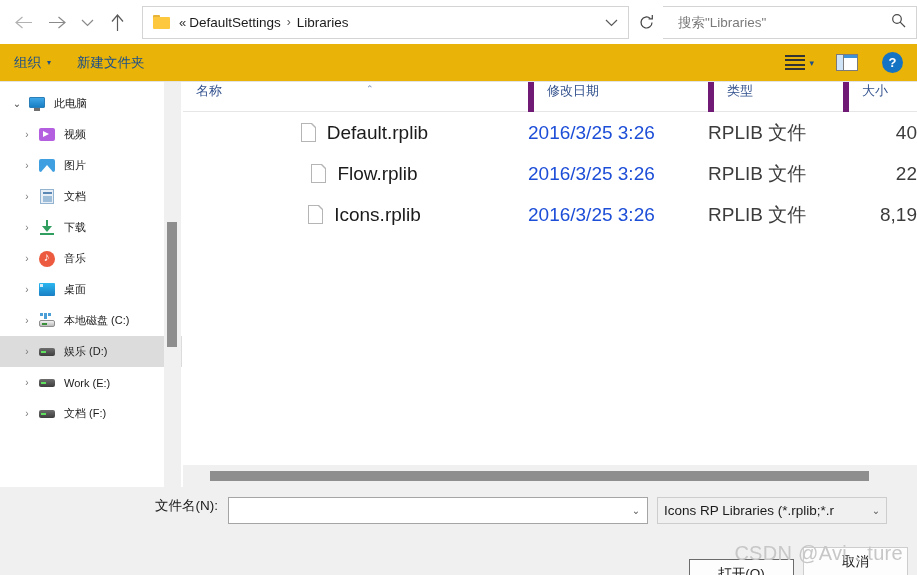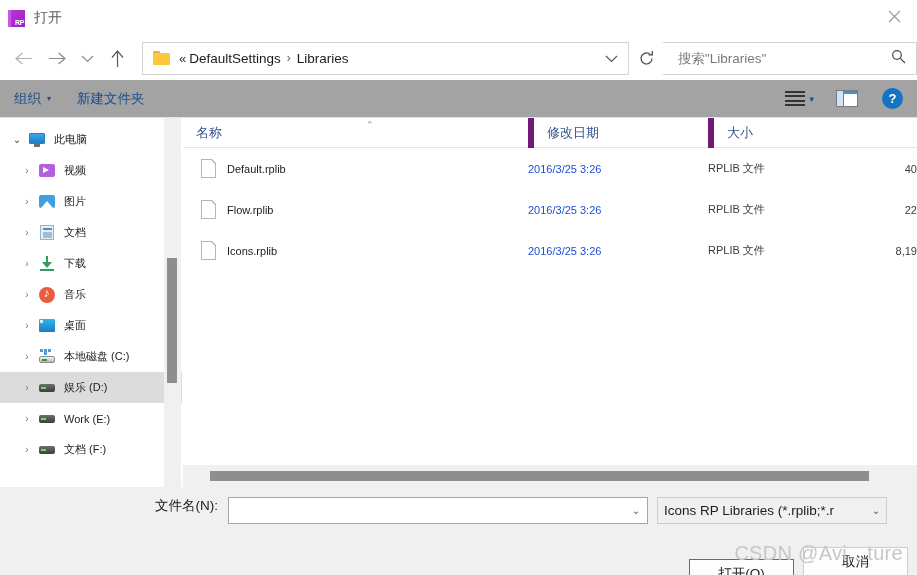--- a/index.html
+++ b/index.html
@@ -101,21 +101,21 @@
     font-family: inherit; font-size: 13.5px; color: #1b1b1b;
     background: transparent;
   }
   .searchbox input::placeholder { color: #7a7a7a; }
   .search-icon { color: #4a4a4a; flex: 0 0 auto; margin-left: 6px; }
 
   
   .cmdbar {
     height: 38px; flex: 0 0 38px;
     display: flex; align-items: center;
-    background: #a3a3a3;
+    background: #eab308;
     border-bottom: 1px solid #e3e3e3;
     padding-left: 14px;
   }
   .cmd-item {
     font-size: 13.5px; color: #1b4f8a; display: flex; align-items: center;
     margin-right: 26px;
   }
   .cmd-item .caret { margin-left: 6px; font-size: 8px; color: #1b4f8a; }
   .cmd-right { margin-left: auto; display: flex; align-items: center; padding-right: 8px; }
   .view-icon { width: 20px; height: 16px; display: flex; flex-direction: column; justify-content: space-between; margin-right: 4px; }
@@ -193,37 +193,37 @@
 
   
   .filelist { flex: 1 1 auto; position: relative; background: #fff; display: flex; flex-direction: column; min-width: 0; }
   .col-head {
     height: 30px; flex: 0 0 30px; display: flex; align-items: center;
     border-bottom: 1px solid #e6e6e6;
     position: relative;
   }
   .col {
     font-size: 13px; color: #33528e;
-    padding-left: 13px; height: 30px; display: flex; align-items: center;
+    padding-left: 13px; height: 30px; display: flex; align-items: flex-start;
     position: relative;
   }
   .col + .col { border-left: 6px solid #701a75; }
   .col-name { flex: 0 0 345px; }
   .col-date { flex: 0 0 180px; }
   .col-type { flex: 0 0 135px; }
   .col-size { flex: 1 1 auto; }
   .sort-caret {
     position: absolute; left: 183px; top: 2px;
     color: #7b8fb8; font-size: 9px;
   }
   .rows { flex: 1 1 auto; position: relative; overflow: hidden; }
   .frow {
     height: 41px; display: flex; align-items: center;
   }
-  .fcell { font-size: 11px; color: #1b1b1b; }
+  .fcell { font-size: 19px; color: #1b1b1b; justify-content: center; }
   .fcell-name { flex: 0 0 345px; display: flex; align-items: center; padding-left: 18px; }
   .fcell-date { flex: 0 0 180px; color: #1d4ed8; }
   .fcell-type { flex: 0 0 135px; color: #3c3c3c; }
   .fcell-size { flex: 1 1 auto; text-align: right; color: #3c3c3c; white-space: nowrap; overflow: hidden; }
   .file-ico {
     width: 15px; height: 19px; margin-right: 11px; position: relative; flex: 0 0 15px;
   }
   .file-ico .pg {
     position: absolute; inset: 0; background: #fff; border: 1px solid #b5b5b5;
   }
@@ -292,31 +292,20 @@
     font-size: 20px; color: #c7c7c7;
     letter-spacing: 0.3px; pointer-events: none;
     white-space: nowrap;
   }
 </style>
 </head>
 <body>
 
 <div class="dialog">
 
-  <div class="titlebar">
-    <div class="app-icon">
-      <span>RP</span>
-    </div>
-    <div class="title-text">打开</div>
-    <div class="close-btn">
-      <svg width="13" height="13" viewBox="0 0 13 13">
-          <path d="M1 1 L12 12 M12 1 L1 12" stroke="#9e9e9e" stroke-width="1.2" fill="none"></path>
-        </svg>
-    </div>
-  </div>
 
   <div class="navbar">
     <div class="nav-btn disabled">
       <svg width="19" height="15" viewBox="0 0 19 15">
           <path d="M8.5 2 L2 7.5 L8.5 13 M2 7.5 L18 7.5" stroke="#b2b2b2" stroke-width="1.2" fill="none"></path>
         </svg>
     </div>
     <div class="nav-btn">
       <svg width="19" height="15" viewBox="0 0 19 15">
           <path d="M10.5 2 L17 7.5 L10.5 13 M17 7.5 L1 7.5" stroke="#8a8a8a" stroke-width="1.2" fill="none"></path>
@@ -504,20 +493,23 @@
     </div>
 
     <div class="filelist">
       <div class="col-head">
         <div class="col col-name">
           <span>名称</span>
           <span class="sort-caret">⌃</span>
         </div>
         <div class="col col-date">
           <span>修改日期</span>
+        </div>
+        <div class="col col-type">
+          <span>类型</span>
         </div>
         <div class="col col-size">
           <span>大小</span>
         </div>
       </div>
 
       <div class="rows">
         <div class="frow">
           <div class="fcell fcell-name">
             <span class="file-ico">

